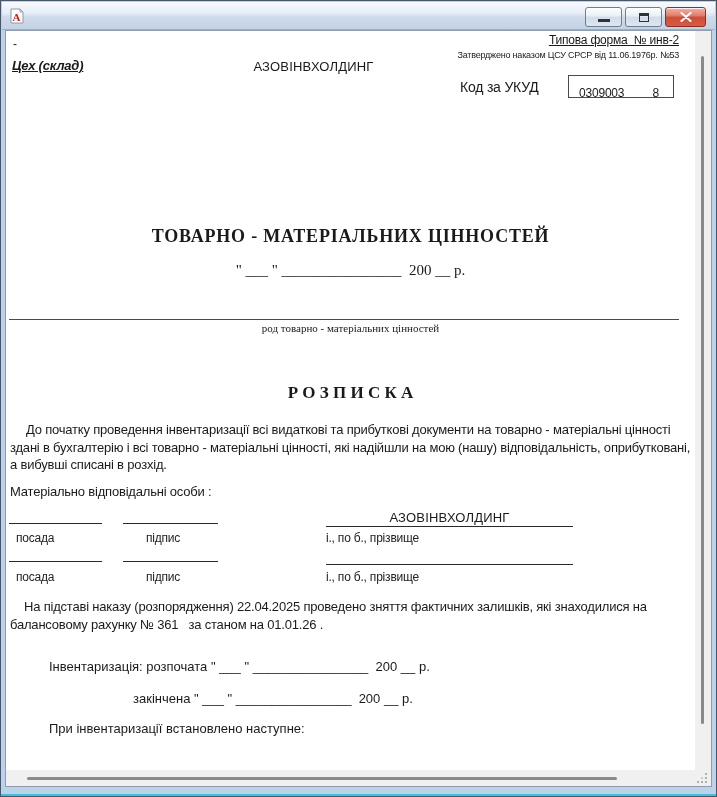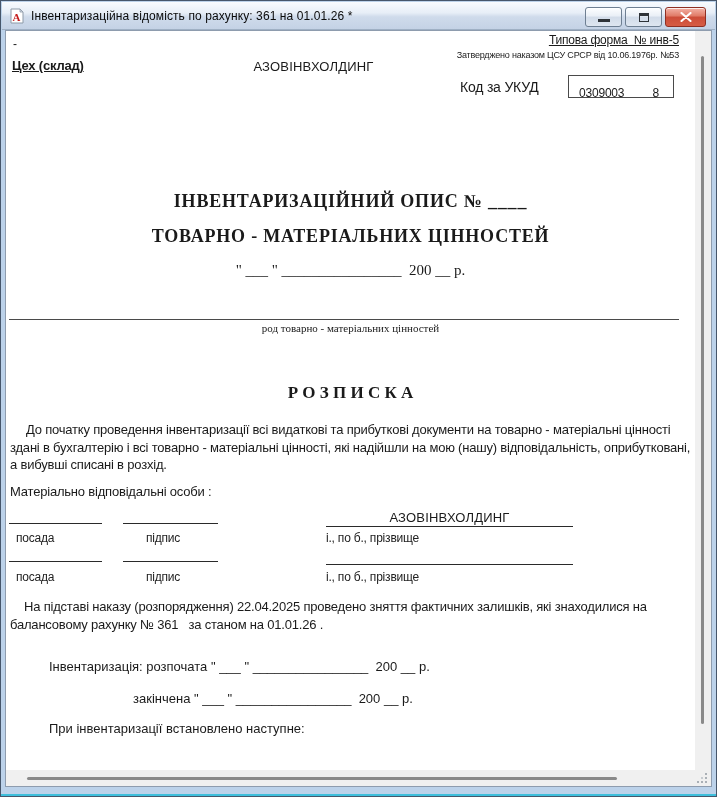--- a/index.html
+++ b/index.html
@@ -67,21 +67,21 @@
   }
 
   
   .doc * { white-space:pre-wrap; }
   .abs { position:absolute; }
   .sans { font-family:"Liberation Sans", sans-serif; letter-spacing:-0.2px; }
   .serif { font-family:"Liberation Serif", serif; }
   .ctr { left:0; right:0; text-align:center; }
 
   .dash        { left:7px; top:6px; font-size:12px; }
-  .dept        { left:6px; top:27px; font-size:13px; font-weight:bold; text-decoration:underline; }
+  .dept        { left:6px; top:27px; font-size:13px; font-weight:bold; text-decoration:underline;font-style:italic; }
   .org-top     { left:225px; top:28px; width:165px; text-align:center; font-size:13px; letter-spacing:0.2px; }
   .form-type   { right:16px; top:2px; font-size:12px; text-decoration:underline; white-space:pre; }
   .approved    { right:16px; top:19px; font-size:9px; color:#222; white-space:pre; }
   .code-label  { left:454px; top:48px; font-size:14px; }
   .code-box    {
     left:562px; top:44px; width:106px; height:23px;
     border:1px solid #4a4a4a; display:flex; align-items:center;
     justify-content:space-between; padding:12px 14px 0 10px; font-size:12px;
   }
 
@@ -126,21 +126,20 @@
 <div class="window">
 
   <div class="titlebar">
     <span class="app-icon">
       <svg width="16" height="16" viewBox="0 0 16 16">
         <path d="M2 1 h9 l3 3 v11 h-12 z" fill="#ffffff" stroke="#8d9aa8" stroke-width="1"></path>
         <path d="M11 1 l3 3 h-3 z" fill="#d7dee8" stroke="#8d9aa8" stroke-width="0.8"></path>
         <text x="7.5" y="12.5" font-size="11" font-weight="bold" fill="#c41a1a" text-anchor="middle" font-family="Liberation Serif, serif">A</text>
       </svg>
     </span>
-    <span class="title-text">Інвентаризаційна відомість по рахунку: 361 на 01.01.26 *</span>
     <div class="win-buttons">
       <div class="wbtn">
         <span class="glyph-min"></span>
       </div>
       <div class="wbtn">
         <span class="glyph-max"></span>
       </div>
       <div class="wbtn close">
         <svg width="12" height="10" viewBox="0 0 12 10">
           <path d="M1.5 1 L10.5 9 M10.5 1 L1.5 9" stroke="#ffffff" stroke-width="2.1" stroke-linecap="round"></path>
@@ -149,29 +148,28 @@
     </div>
   </div>
 
   <div class="client">
 
     <div class="doc">
 
       <div class="abs sans dash">-</div>
       <div class="abs sans dept">Цех (склад)</div>
       <div class="abs sans org-top">АЗОВІНВХОЛДИНГ</div>
-      <div class="abs sans form-type">Типова форма  № инв-5</div>
-      <div class="abs sans approved">Затверджено наказом ЦСУ СРСР від 10.06.1976р. №53</div>
+      <div class="abs sans form-type">Типова форма  № инв-2</div>
+      <div class="abs sans approved">Затверджено наказом ЦСУ СРСР від 11.06.1976р. №53</div>
       <div class="abs sans code-label">Код за УКУД</div>
       <div class="abs sans code-box">
         <span>0309003</span>
         <span>8</span>
       </div>
 
-      <div class="abs serif ctr title1">ІНВЕНТАРИЗАЦІЙНИЙ ОПИС № ____</div>
       <div class="abs serif ctr title2">ТОВАРНО - МАТЕРІАЛЬНИХ ЦІННОСТЕЙ</div>
       <div class="abs serif ctr date-top">" ___ " ________________  200 __ р.</div>
 
       <div class="abs rule"></div>
       <div class="abs serif ctr rule-caption">род товарно - матеріальних цінностей</div>
 
       <div class="abs serif ctr receipt-title">Р О З П И С К А</div>
       <div class="abs sans para1">До початку проведення інвентаризації всі видаткові та прибуткові документи на товарно - матеріальні цінності здані в бухгалтерію і всі товарно - матеріальні цінності, які надійшли на мою (нашу) відповідальність, оприбутковані, а вибувші списані в розхід.</div>
       <div class="abs sans resp-label">Матеріально відповідальні особи :</div>
 

